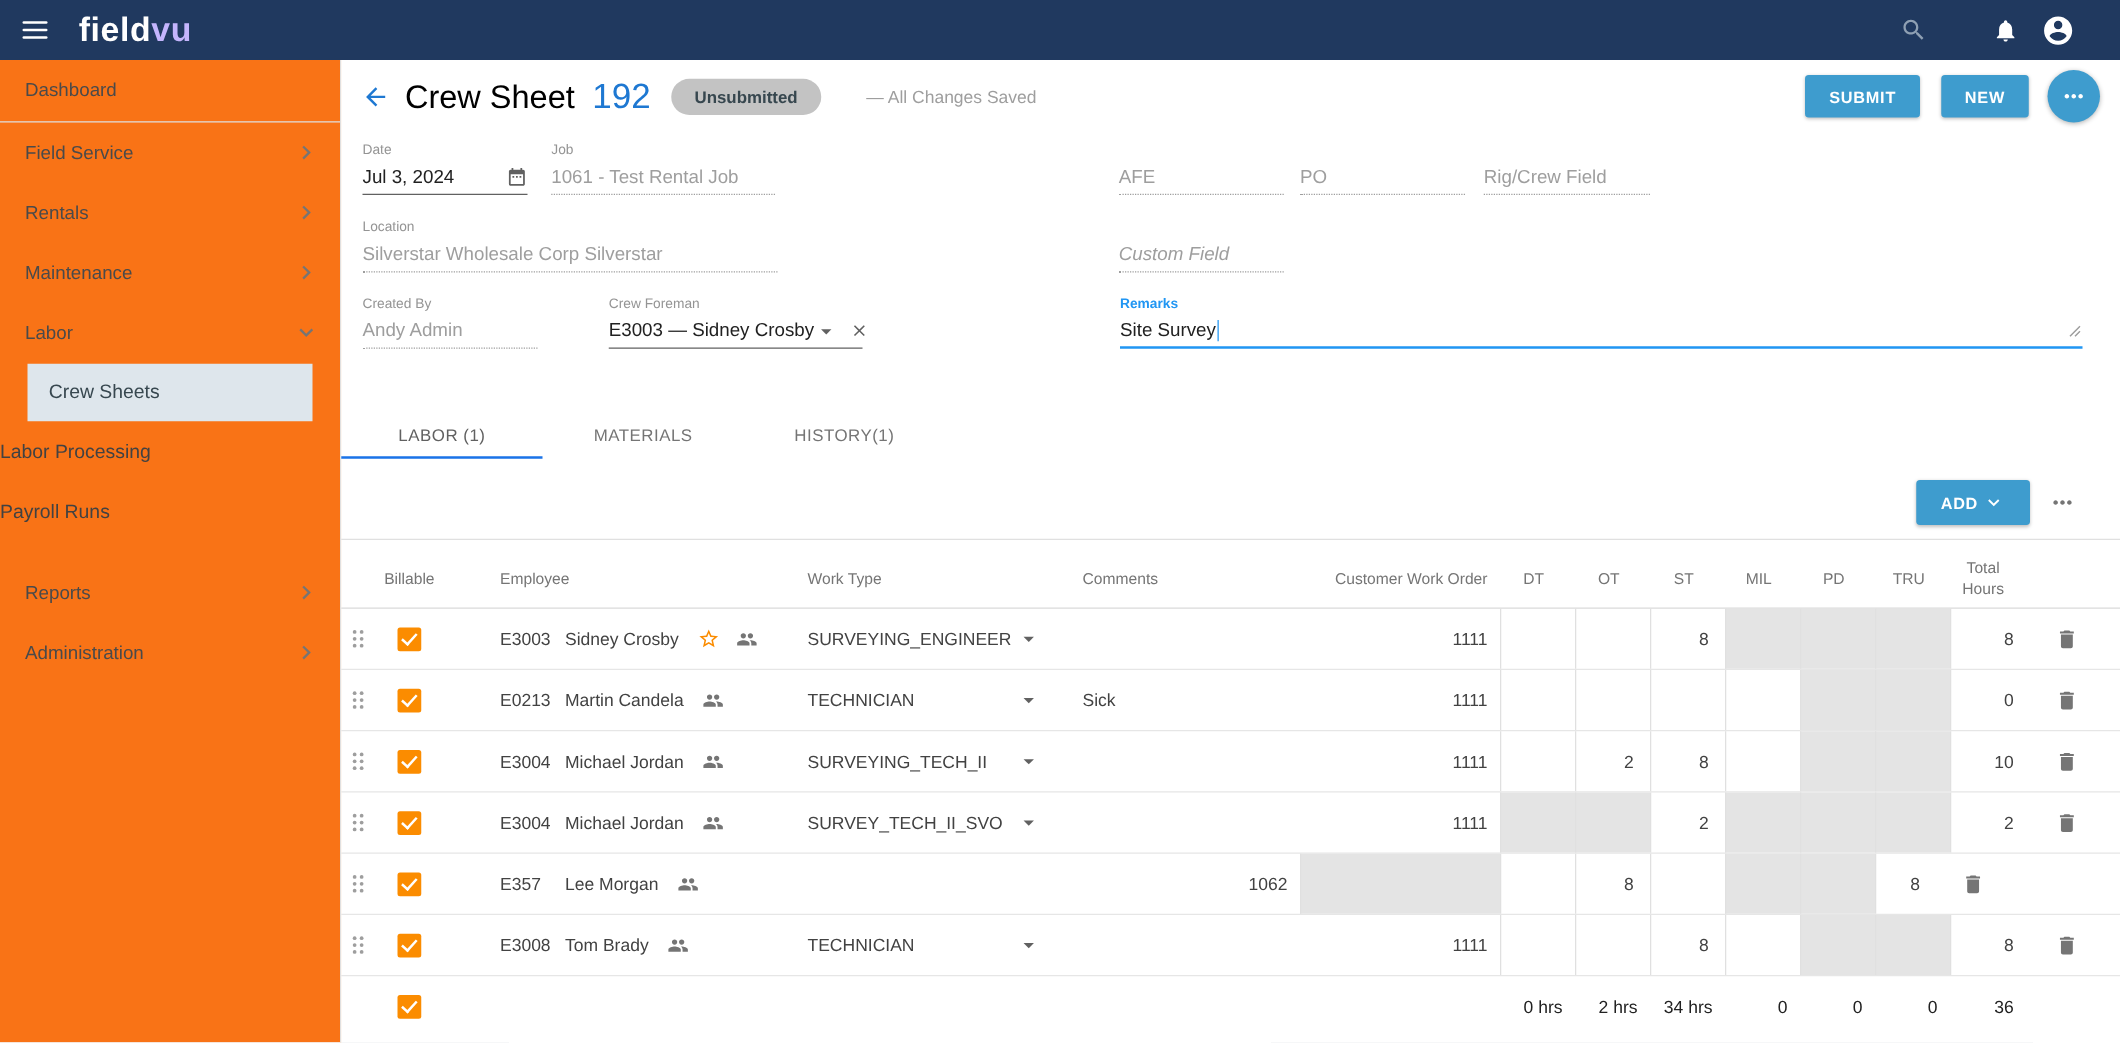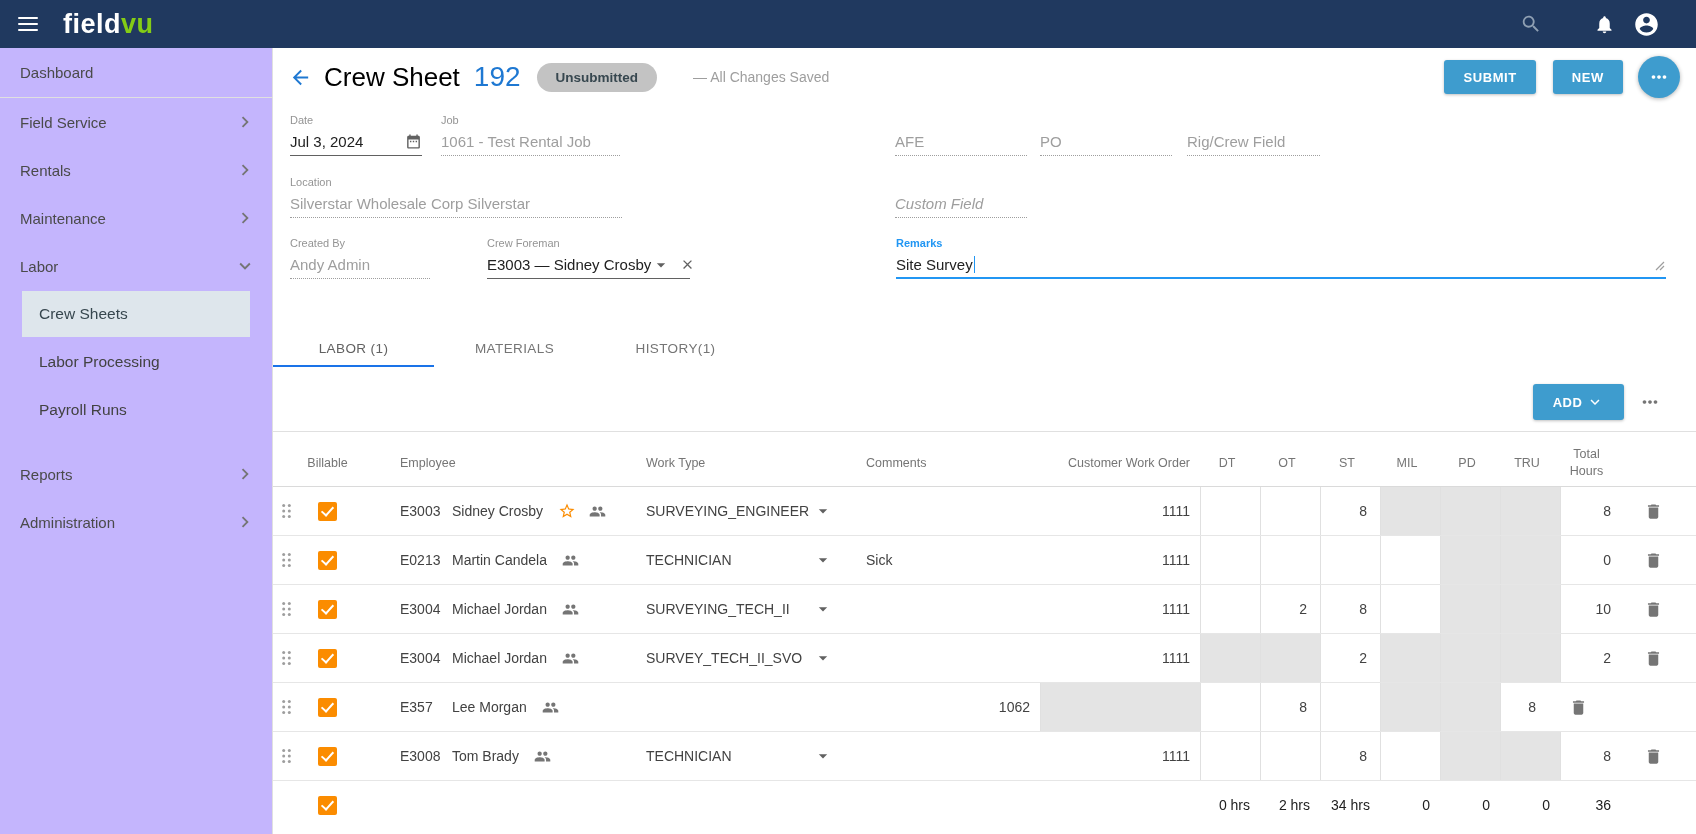--- a/index.html
+++ b/index.html
@@ -7,35 +7,35 @@
   .screen { width:1696px; height:834px; position:relative; overflow:hidden; background:#fff;
             font-family:"Liberation Sans","DejaVu Sans",sans-serif; color:#424242; }
 
   
   .navbar { position:absolute; left:0; top:0; width:1696px; height:48px; background:#20395f;
             display:flex; align-items:center; padding:0 18px; z-index:5; }
   .hamburger { width:20px; height:14px; display:flex; flex-direction:column; justify-content:space-between; cursor:pointer; }
   .hamburger i { display:block; height:2.4px; background:#fff; border-radius:1px; }
   .brand { margin-left:25px; font-size:27px; font-weight:800; letter-spacing:.5px; }
   .brand .b1 { color:#ffffff; }
-  .brand .b2 { color:#84cc16;margin-top:15px; }
+  .brand .b2 { color:#c4b5fd;margin-top:15px; }
   .nav-right { margin-left:auto; display:flex; align-items:center; padding-right:18px; }
   .nav-right .icn { display:flex; align-items:center; cursor:pointer; }
   .icn-search { margin-right:52px; }
   .icn-bell { margin-right:18px; }
 
   
-  .sidebar { position:absolute; left:0; top:48px; width:273px; bottom:0; background:#c4b5fd;
+  .sidebar { position:absolute; left:0; top:48px; width:273px; bottom:0; background:#f97316;
              border-right:1px solid #e0e0e0; }
   .sb-item { height:48px; display:flex; align-items:center; padding:0 16px 0 20px;
              font-size:15px; color:#4a4a4a; cursor:pointer; }
   .sb-item.first { height:49px; }
   .sb-item svg { margin-left:auto; }
   .sb-divider { height:1px; background:#e0e0e0; }
-  .sb-sub { height:48px; display:flex; align-items:center; padding-left:39px;
+  .sb-sub { height:48px; display:flex; align-items:center; 
             font-size:15.5px; color:#424242; cursor:pointer; }
   .sb-sub.selected { background:#dee6ec; margin:1px 22px; padding-left:17px; height:46px; color:#37474f; }
   .sb-gap { height:16px; }
 
   
   .content { position:absolute; left:273px; top:48px; width:1423px; bottom:0; background:#fff; }
 
   
   .ph-left { position:absolute; left:16px; top:0; height:58px; display:flex; align-items:center; }
   .back { display:flex; align-items:center; cursor:pointer; }

